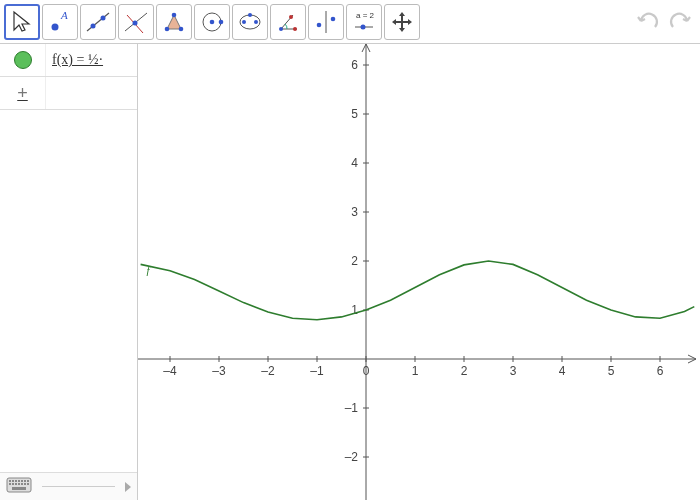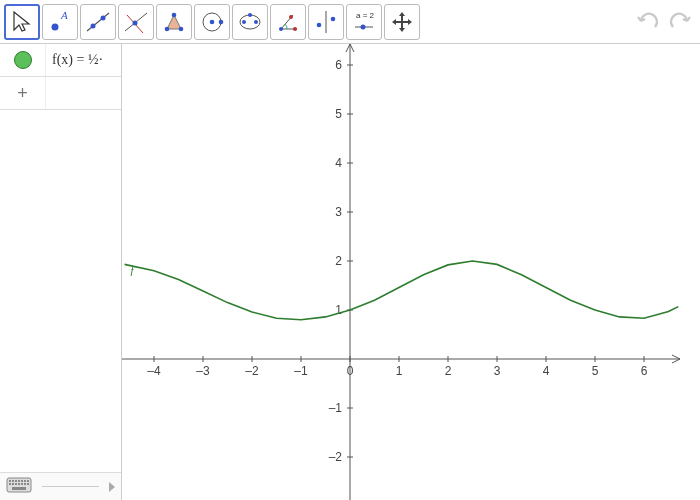--- a/index.html
+++ b/index.html
@@ -6,21 +6,21 @@
   body { margin:0; font-family: Arial, sans-serif; font-size:12px; color:#333; background:#fff; width:700px; height:500px; overflow:hidden; }
   .toolbar { display:flex; align-items:center; padding:4px; border-bottom:1px solid #ccc; height:44px; gap:2px; }
   .toolbar .spacer { flex:1; }
   .tool-btn { width:36px; height:36px; border:1px solid #bbb; border-radius:3px; background:#fff; display:flex; align-items:center; justify-content:center; cursor:pointer; position:relative; }
   .tool-btn.selected { border:2px solid #4a6cd4; }
   .tool-btn svg { width:30px; height:30px; }
   .undo-redo { display:flex; gap:0; }
   .ur-btn { width:32px; height:32px; display:flex; align-items:center; justify-content:center; opacity:.35; cursor:pointer; }
   .ur-btn svg { width:26px; height:26px; stroke:#666; }
   .main { display:flex; height:calc(500px - 44px); }
-  .side { width:122px; border-right:1px solid #ccc; display:flex; flex-direction:column; position:relative; }
+  .side { width:138px; border-right:1px solid #ccc; display:flex; flex-direction:column; position:relative;text-decoration:underline; }
   .algebra-row { display:flex; border-bottom:1px solid #ddd; }
   .marble-cell { width:46px; height:32px; display:flex; align-items:center; justify-content:center; border-right:1px solid #eee; }
   .marble { width:18px; height:18px; border-radius:50%; background:#5bbf5b; border:1px solid #2e7d2e; }
   .expr-cell { flex:1; display:flex; align-items:center; padding:0 6px; font-family: 'Times New Roman', serif; font-size:14px; color:#333; background:#fff; }
   .add-row { display:flex; border-bottom:1px solid #ddd; }
   .add-btn { width:46px; height:32px; display:flex; align-items:center; justify-content:center; color:#777; font-size:18px; cursor:pointer; border-right:1px solid #eee; }
   .side-footer { position:absolute; bottom:0; left:0; right:0; height:28px; border-top:1px solid #ddd; display:flex; align-items:center; padding:0 6px; gap:6px; background:#fafafa; }
   .kbd-icon svg { width:26px; height:16px; }
   .drag-tri { margin-left:auto; width:0; height:0; border-top:5px solid transparent; border-bottom:5px solid transparent; border-left:6px solid #aaa; }
   .graph { flex:1; position:relative; background:#fff; }

